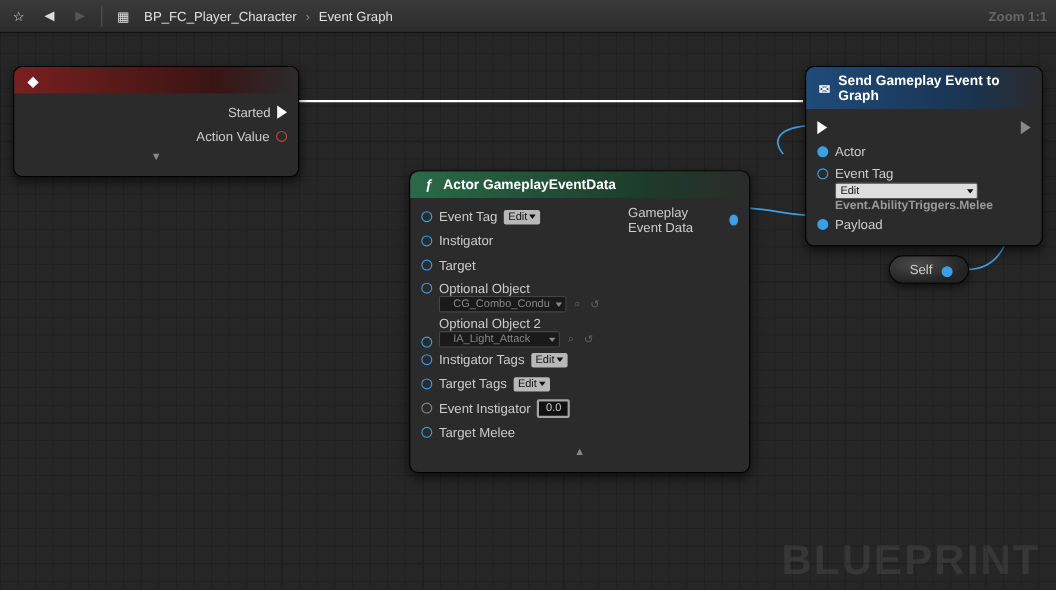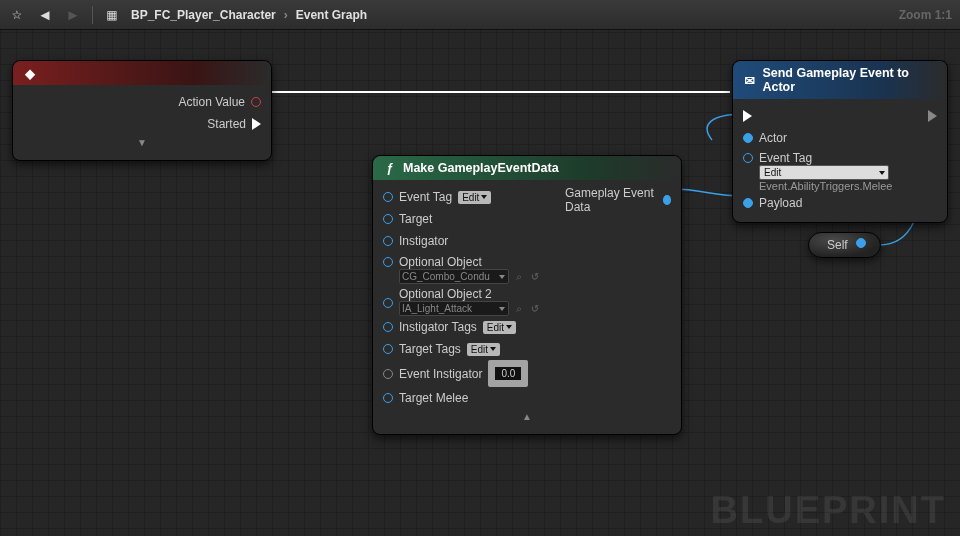--- a/index.html
+++ b/index.html
@@ -33,21 +33,21 @@
   .toolbar {
     position: relative; z-index: 5;
     height: 30px;
     background: linear-gradient(#3a3a3a,#2c2c2c);
     border-bottom: 1px solid #111;
     display: flex; align-items: center; gap: 10px;
     padding: 0 8px;
   }
   .toolbar .ico { width: 18px; display:flex; justify-content:center; color:#ddd; }
   .toolbar .sep { width:1px; height:18px; background:#555; }
-  .breadcrumb { display:flex; align-items:center; gap:8px; color:#e0e0e0; font-weight:700; }
+  .breadcrumb { display:flex; align-items:center; gap:8px; color:#e0e0e0; font-weight:400; }
   .breadcrumb .chev { color:#888; }
   .zoom { margin-left:auto; color:#666; font-weight:600; }
 
   
   .node {
     position: absolute;
     background: #2b2b2b;
     border: 1px solid #000;
     border-radius: 8px;
     box-shadow: 0 4px 10px rgba(0,0,0,0.6);
@@ -77,47 +77,47 @@
   .pin-exec.in  { border-left:9px solid #fff; }
   .pin-exec.hollow { border-left-color:#888; }
   .pin-circ {
     width:10px;height:10px;border-radius:50%;
     display:inline-block; border:1.5px solid #3aa0e8;
   }
   .pin-circ.filled { background:#3aa0e8; }
   .pin-circ.red { border-color:#d04040; }
   .pin-circ.grey { border-color:#888; }
   .lbl { color:#ccc; }
-  .lbl-sm { color:#999; font-size:11px; }
+  .lbl-sm { color:#999; font-size:11px;font-weight:bold; }
   
   .editbtn {
     background:#b8b8b8; color:#111; font-size:10px;
     padding:1px 4px; border-radius:2px; border:none;
     display:inline-flex; align-items:center; gap:2px;
   }
   .editbtn::after { content:""; border-left:3px solid transparent; border-right:3px solid transparent; border-top:4px solid #111; }
   .dropdown {
     background:#ddd; color:#111; font-size:10px;
     padding:1px 14px 1px 4px; border-radius:2px; border:1px solid #555;
     position:relative; min-width:64px; display:inline-block;
   }
   .dropdown::after { content:""; position:absolute; right:3px; top:5px; border-left:3px solid transparent; border-right:3px solid transparent; border-top:4px solid #111; }
   .assetbox {
-    background:#1a1a1a; color:#888; font-size:10px; padding:1px 14px 1px 2px;
+    background:#1a1a1a; color:#888; font-size:10px; padding:1px 14px 1px 12px;
     border:1px solid #444; border-radius:2px; position:relative; min-width:110px; display:inline-block;
   }
   .assetbox::after { content:""; position:absolute; right:3px; top:5px; border-left:3px solid transparent; border-right:3px solid transparent; border-top:4px solid #888; }
-  .numbox { background:#111; color:#ccc; font-size:10px; padding:1px 6px; border:7px solid #a3a3a3; border-radius:2px; min-width:28px; display:inline-block; text-align:center; }
+  .numbox { background:#111; color:#ccc; font-size:10px; padding:1px 6px; border:2px solid #a3a3a3; border-radius:2px; min-width:28px; display:inline-block; text-align:center; }
   .chev-down { color:#888; font-size:10px; text-align:center; padding:2px 0 4px; }
   .self-node {
     position:absolute; z-index:3;
     background: radial-gradient(ellipse at 35% 30%, #4a4a4a, #222 70%);
     border:1px solid #000; border-radius: 14px;
     padding: 5px 14px 5px 18px;
-    display:flex; align-items:flex-start; gap:8px;
+    display:flex; align-items:flex-end; gap:8px;
     box-shadow: 0 3px 8px rgba(0,0,0,0.6);
   }
   .miniico { font-size:10px; display:inline-block; width:12px; text-align:center; }
   svg.wires { position:absolute; inset:0; z-index:2; pointer-events:none; }
   .hdr-ico { width:14px; height:14px; display:inline-flex; align-items:center; justify-content:center; }
   .node-cols { display:flex; gap:24px; }
   .col { display:flex; flex-direction:column; }
   .col.right { align-items:center; }
 </style>
 </head>
@@ -149,64 +149,64 @@
 
   <path d="M 672 189 C 702 189, 712 196, 744 196" stroke="#3aa0e8" stroke-width="1.5" fill="none"></path>
 </svg>
 
 <div class="node" style="left:12px; top:60px; width:260px;">
   <div class="node-header hr-red">
     <span class="hdr-ico">◆</span>
   </div>
   <div class="node-body">
     <div class="row right">
+      <span class="lbl">Started</span>
+      <span class="pin-exec out"></span>
+    </div>
+    <div class="row right">
       <span class="lbl">Action Value</span>
       <span class="pin-circ red"></span>
-    </div>
-    <div class="row right">
-      <span class="lbl">Started</span>
-      <span class="pin-exec out"></span>
     </div>
     <div class="chev-down">▼</div>
   </div>
 </div>
 
 <div class="node" style="left:372px; top:155px; width:310px;">
   <div class="node-header hr-green">
     <span class="hdr-ico">ƒ</span>
-    <span>Make GameplayEventData</span>
+    <span>Actor GameplayEventData</span>
   </div>
   <div class="node-body">
     <div class="node-cols">
       <div class="col" style="flex:1;">
         <div class="row">
           <span class="pin-circ"></span>
           <span class="lbl">Event Tag</span>
           <button class="editbtn">Edit</button>
         </div>
         <div class="row">
           <span class="pin-circ"></span>
+          <span class="lbl">Instigator</span>
+        </div>
+        <div class="row">
+          <span class="pin-circ"></span>
           <span class="lbl">Target</span>
-        </div>
-        <div class="row">
-          <span class="pin-circ"></span>
-          <span class="lbl">Instigator</span>
         </div>
         <div class="row" style="align-items:flex-start; padding-top:3px;">
           <span class="pin-circ" style="margin-top:2px;"></span>
           <div>
             <div class="lbl">Optional Object</div>
             <div style="display:flex;align-items:center;gap:4px;">
               <span class="assetbox">CG_Combo_Condu</span>
               <span class="miniico" style="color:#666;">⌕</span>
               <span class="miniico" style="color:#666;">↺</span>
             </div>
           </div>
         </div>
-        <div class="row" style="align-items:center; padding-top:3px;">
+        <div class="row" style="align-items:flex-end; padding-top:3px;">
           <span class="pin-circ" style="margin-top:2px;"></span>
           <div>
             <div class="lbl">Optional Object 2</div>
             <div style="display:flex;align-items:center;gap:4px;">
               <span class="assetbox">IA_Light_Attack</span>
               <span class="miniico" style="color:#666;">⌕</span>
               <span class="miniico" style="color:#666;">↺</span>
             </div>
           </div>
         </div>
@@ -237,21 +237,21 @@
         </div>
       </div>
     </div>
     <div class="chev-down">▲</div>
   </div>
 </div>
 
 <div class="node" style="left:732px; top:60px; width:216px;">
   <div class="node-header hr-blue">
     <span class="hdr-ico">✉</span>
-    <span>Send Gameplay Event to Actor</span>
+    <span>Send Gameplay Event to Graph</span>
   </div>
   <div class="node-body">
     <div class="row" style="justify-content:space-between;">
       <span class="pin-exec in"></span>
       <span class="pin-exec out hollow"></span>
     </div>
     <div class="row">
       <span class="pin-circ filled"></span>
       <span class="lbl">Actor</span>
     </div>

